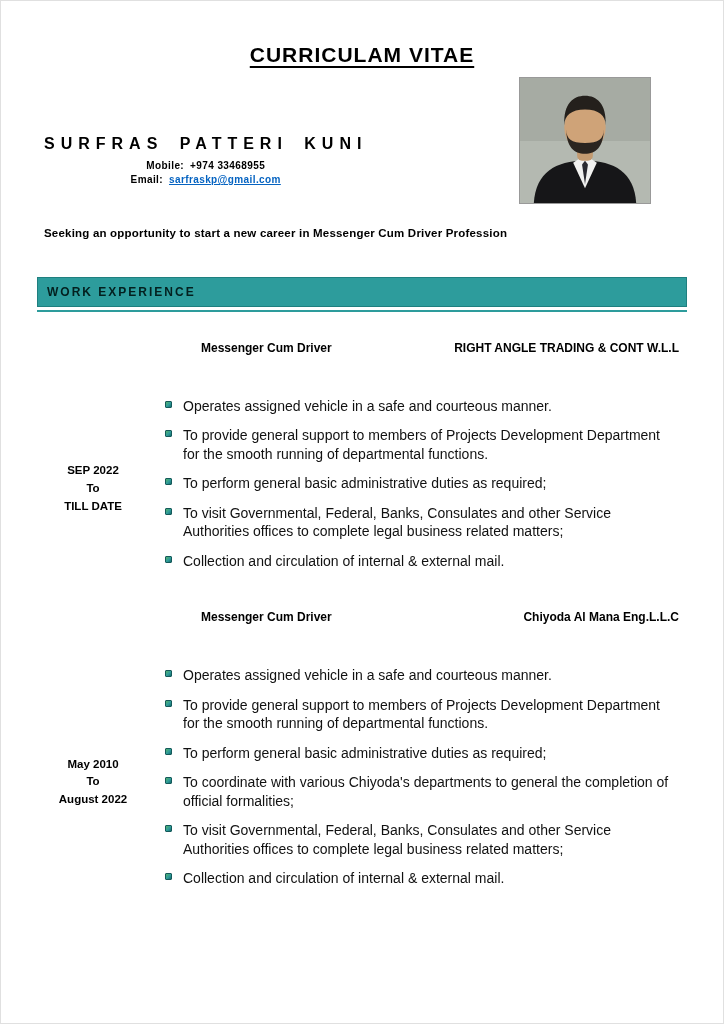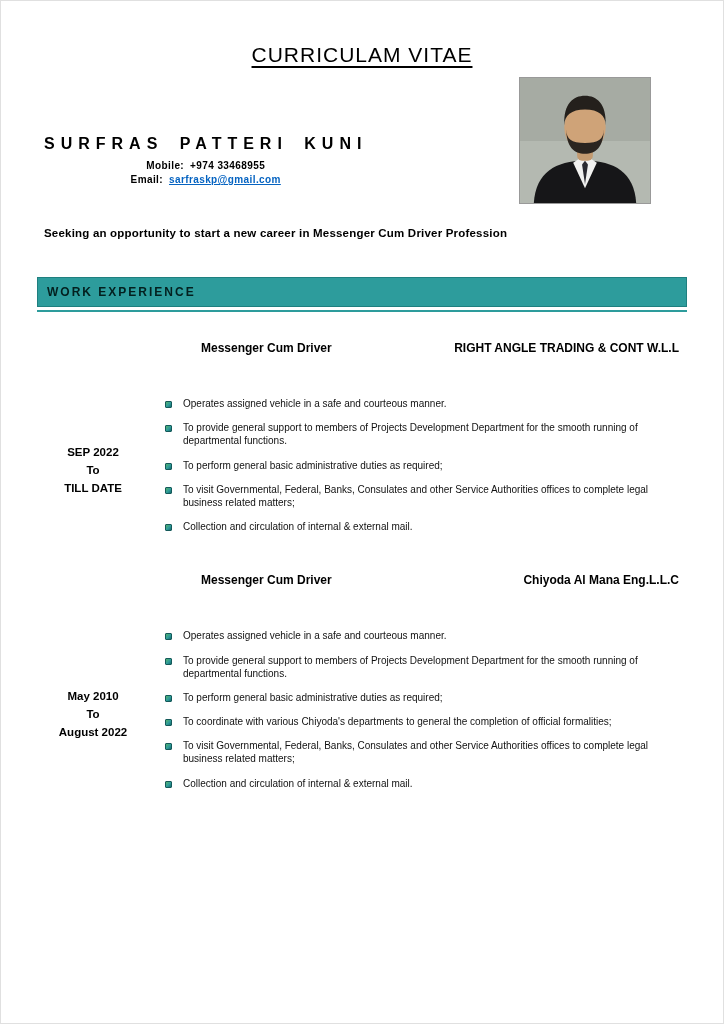--- a/index.html
+++ b/index.html
@@ -16,21 +16,21 @@
     overflow: hidden;
   }
 
   
   .header-area { position: relative; height: 209px; }
 
   .cv-title {
     text-align: center;
     padding-top: 42px;
     font-size: 21px;
-    font-weight: normal;
+    font-weight: bold;
     letter-spacing: 1px;
   }
   .cv-title span {
     text-decoration: underline;
     text-underline-offset: 4px;
     text-decoration-thickness: 2px;
   }
 
   .photo {
     position: absolute;
@@ -143,21 +143,21 @@
   .bullet {
     flex-shrink: 0;
     width: 7px;
     height: 7px;
     margin-top: 4px;
     background: linear-gradient(135deg, #56b06a 0%, #2D9C9C 55%, #176a6a 100%);
     border: 1px solid #145a5a;
     border-radius: 1px;
   }
   .duty-text {
-    font-size: 10px;
+    font-size: 14px;
     line-height: 1.32;
     color: #111;
   }
 </style>
 </head>
 <body>
 
 <div class="page">
 
   <div class="header-area">

